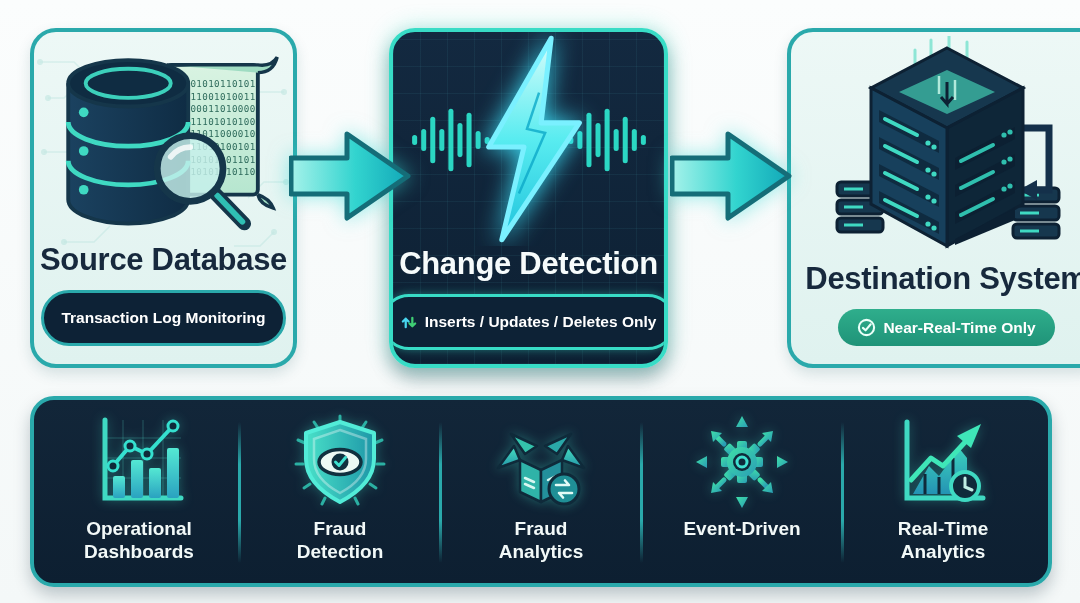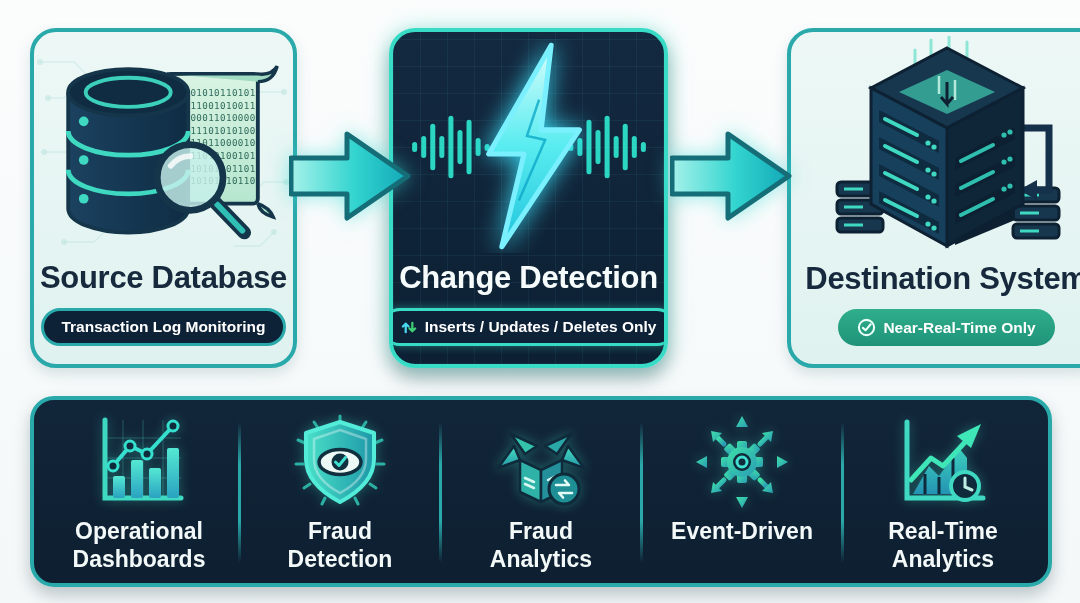--- a/index.html
+++ b/index.html
@@ -27,39 +27,39 @@
   }
   #card-source{left:30px;width:267px;}
   #card-change{left:389px;width:279px;}
   #card-dest{left:787px;width:319px;}
   .card-art{position:relative;width:100%;flex:1;display:flex;align-items:center;justify-content:center;}
   .circuit-bg{position:absolute;inset:0;opacity:.55;}
   .stage-title{margin:0 0 12px 0;font-size:31px;font-weight:800;letter-spacing:-.3px;}
   .card.light .stage-title{color:#17293d;}
   .card.dark .stage-title{color:#f6fbfb;}
   .pill{display:flex;align-items:center;gap:7px;border-radius:999px;
-    font-size:15.5px;font-weight:700;color:#fff;padding:7px 17px;margin-bottom:18px;white-space:nowrap;}
+    font-size:15.5px;font-weight:700;color:#fff;padding:16px 17px;margin-bottom:18px;white-space:nowrap;}
   .pill.navy{background:#0d2236;border:3px solid #2aa9ab;}
   .pill.navy.bright{border-color:#38dcc6;box-shadow:0 0 10px rgba(56,220,198,.45);align-items:flex-end;}
   .pill.green{background:linear-gradient(180deg,#2fae8c 0%,#1f9378 100%);border:0;padding:9px 19px;}
   .pill .pill-icon{display:inline-flex;line-height:0;}
   
   .connector{position:absolute;top:118px;width:126px;height:116px;line-height:0;
     filter:drop-shadow(0 0 10px rgba(60,220,215,.55));z-index:5;}
   #connector-1{left:289px;}
   #connector-2{left:670px;}
   
   .usecase-bar{position:absolute;left:30px;top:396px;width:1022px;height:191px;
     border-radius:24px;border:4px solid #2aa9ab;
     background:linear-gradient(180deg,#122639 0%,#0d1f31 100%);
     box-shadow:0 8px 16px rgba(15,45,60,.25);
     display:flex;align-items:stretch;padding:14px 6px 12px 6px;}
   .usecase{flex:1;display:flex;flex-direction:column;align-items:center;justify-content:flex-start;}
   .usecase-icon{width:96px;height:96px;line-height:0;filter:drop-shadow(0 0 6px rgba(63,217,194,.35));}
-  .usecase-label{margin-top:8px;text-align:center;color:#f2f9f8;font-size:23px;font-weight:800;line-height:1.2;}
+  .usecase-label{margin-top:8px;text-align:center;color:#f2f9f8;font-size:19px;font-weight:800;line-height:1.2;}
   .vdivider{width:3px;border-radius:2px;margin:8px 0;
     background:linear-gradient(180deg,rgba(42,169,171,0) 0%,#2aa9ab 30%,#2aa9ab 70%,rgba(42,169,171,0) 100%);}
   .mono{font-family:"DejaVu Sans Mono",monospace;}
 </style>
 </head>
 <body>
 
 <div class="canvas">
 
   <section class="card light" id="card-source">

